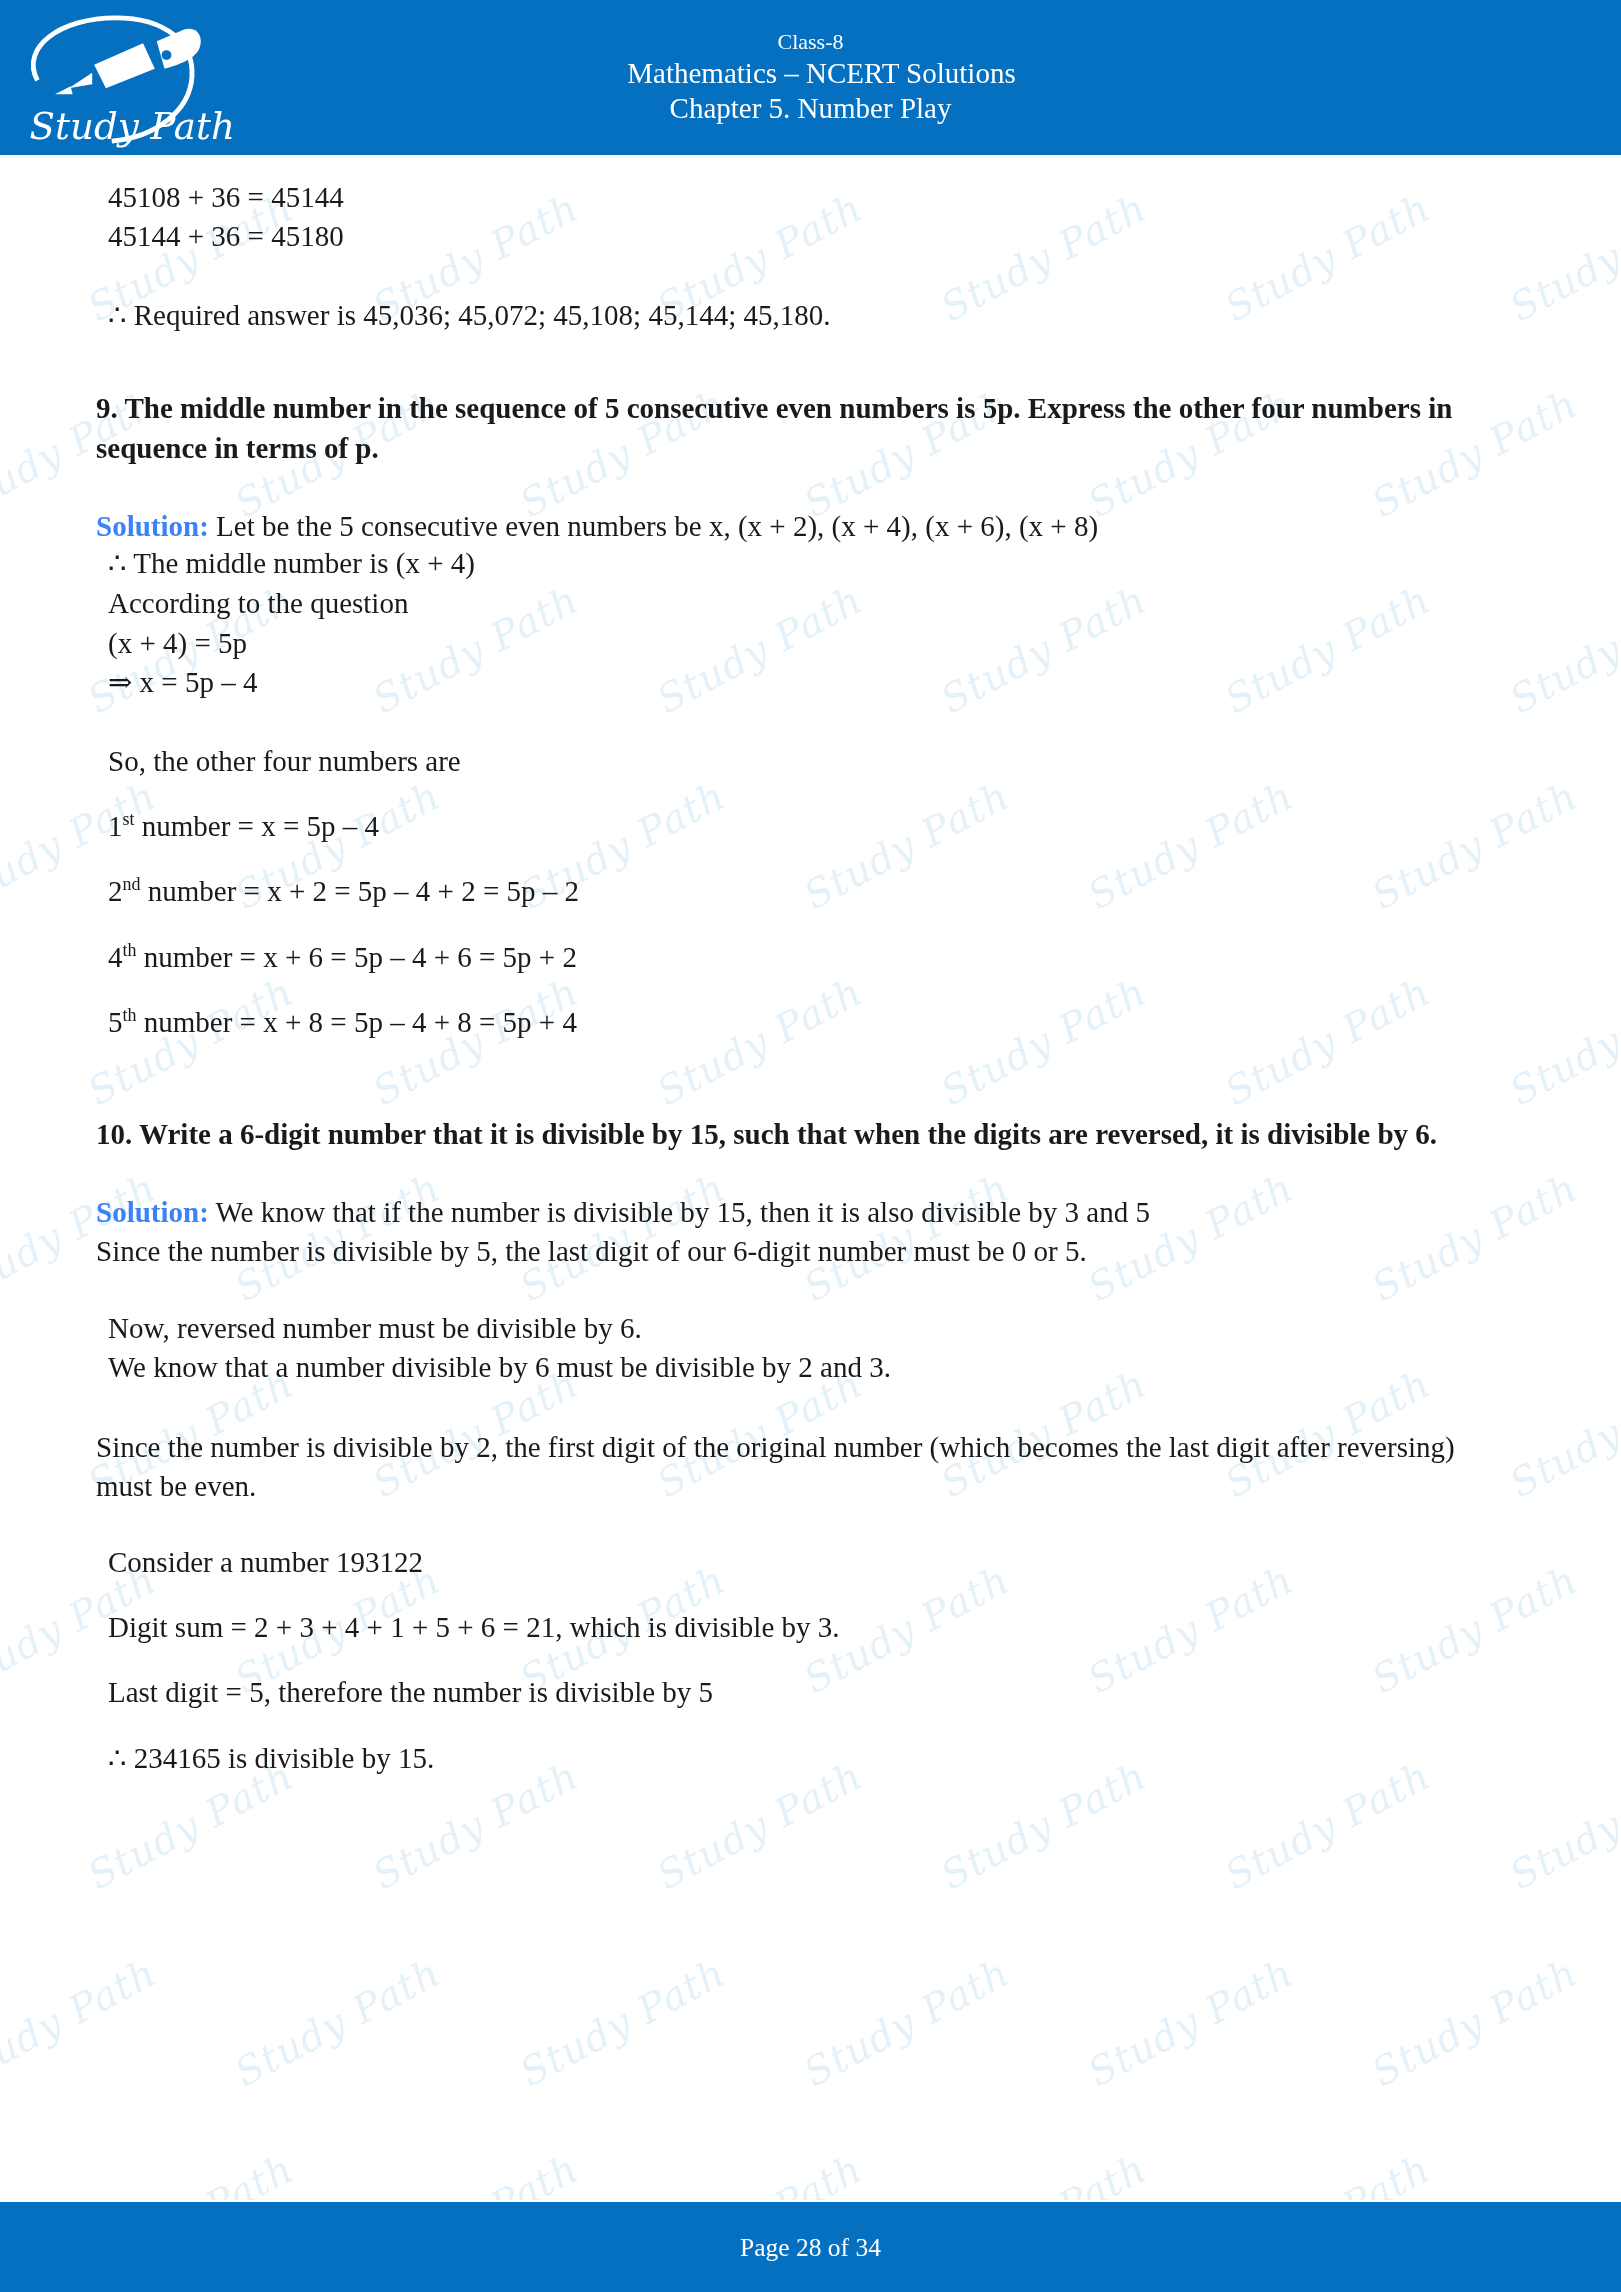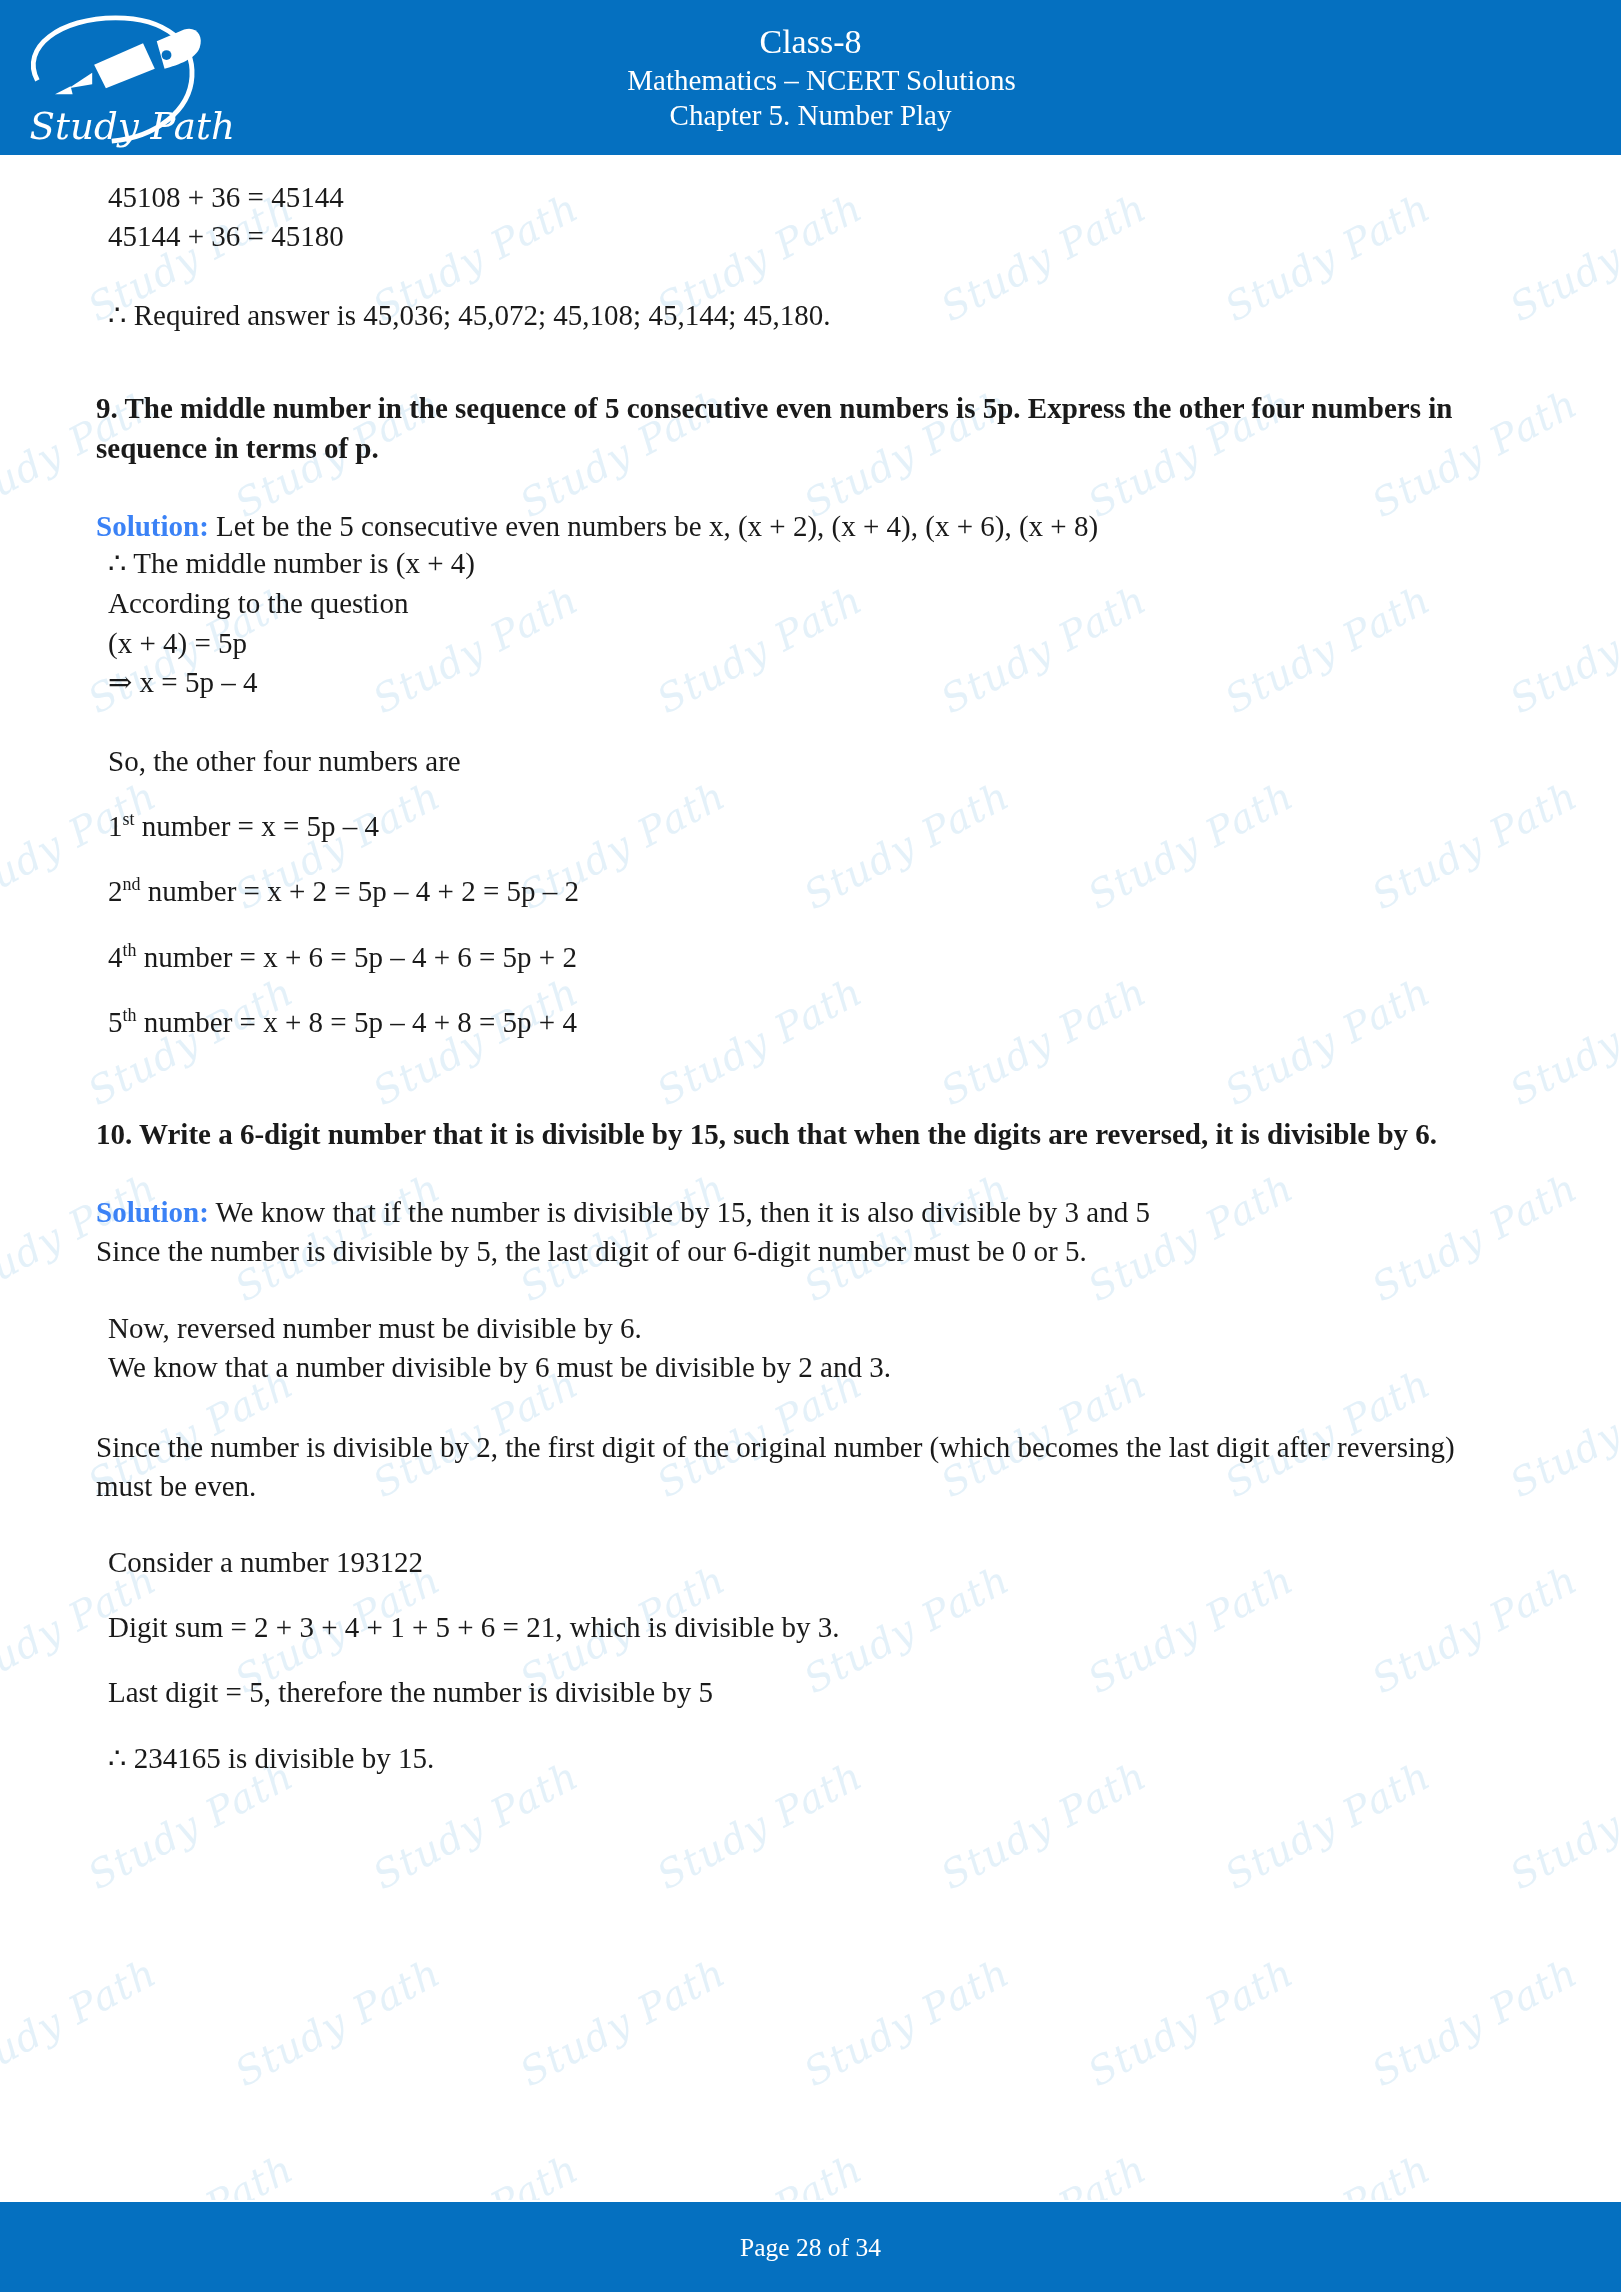--- a/index.html
+++ b/index.html
@@ -57,21 +57,21 @@
     width: 225px;
     height: 149px;
   }
   .logo-box svg { display: block; }
   .header-titles {
     width: 100%;
     text-align: center;
     color: #ffffff;
     line-height: 1.22;
   }
-  .header-titles .line1 { font-size: 34px; }
+  .header-titles .line1 { font-size: 22px; }
   .header-titles .line2 { font-size: 29px; margin-left: 22px; }
   .header-titles .line3 { font-size: 29px; }
 
   
   .content {
     position: relative;
     z-index: 2;
     padding: 21.6px 147px 0 96px;
     font-size: 29px;
     color: #1a1a1a;

